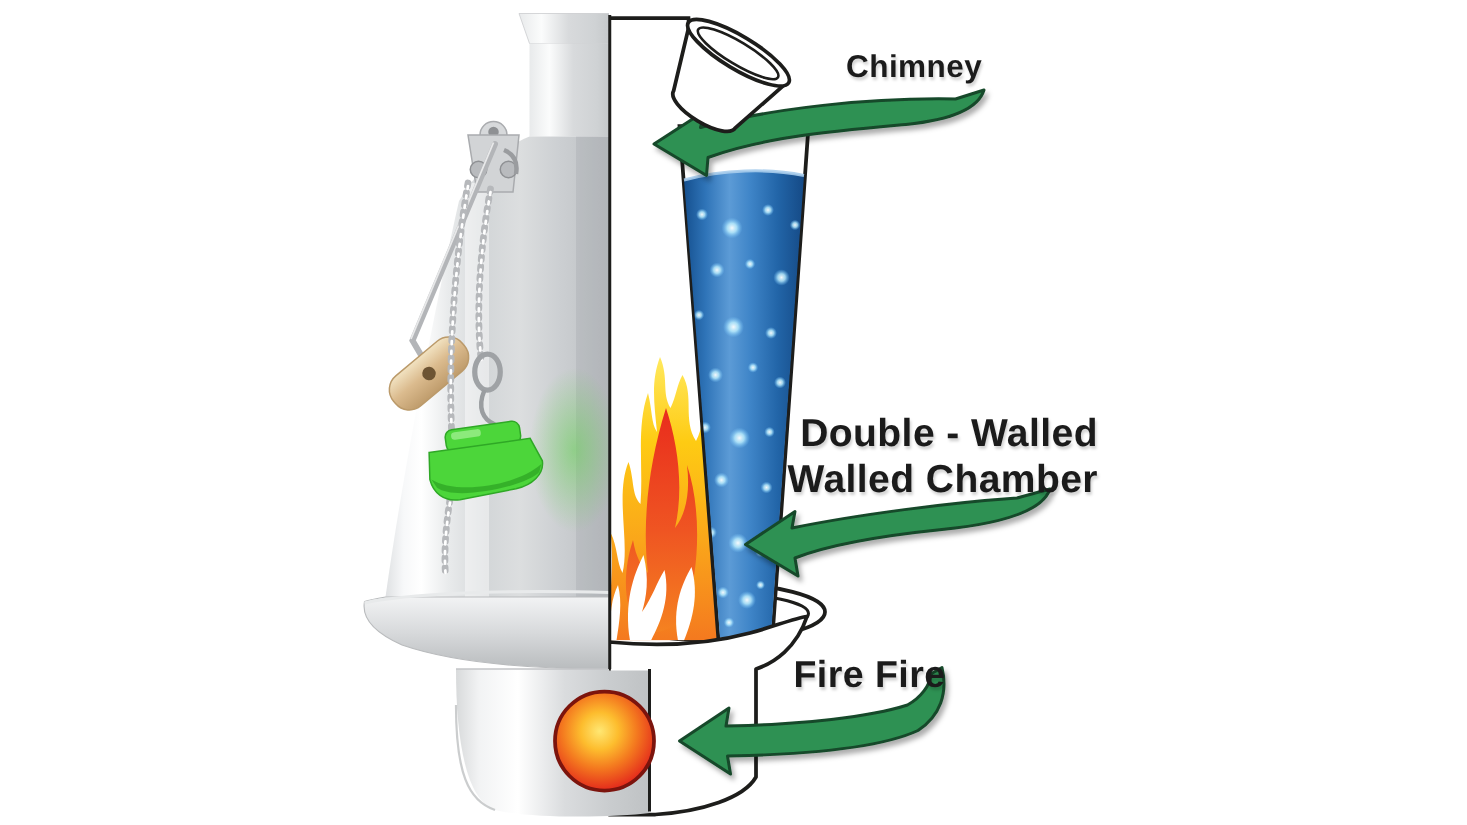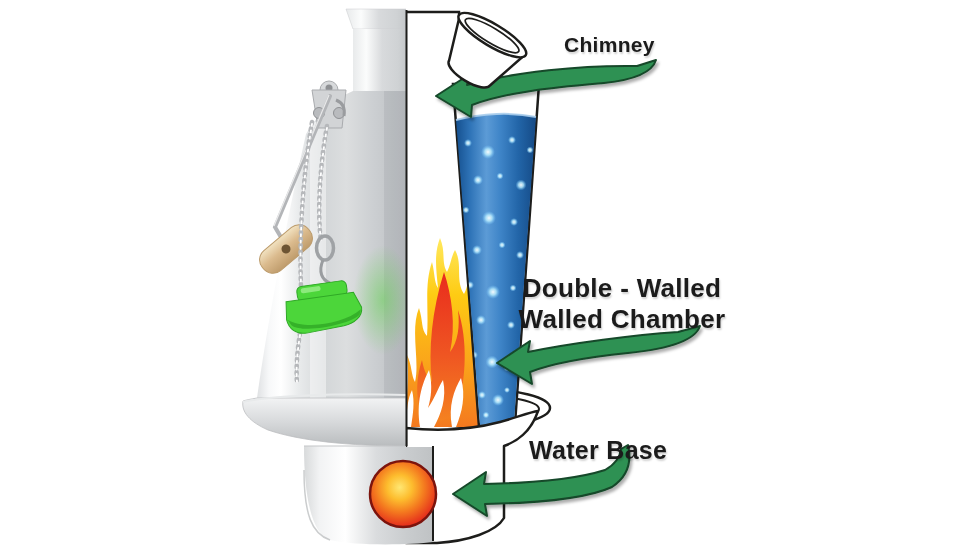--- a/index.html
+++ b/index.html
@@ -2,21 +2,21 @@
 <html><head>
 <meta charset="utf-8">
 <style>
   html,body{margin:0;padding:0;background:#fff;}
   .stage{position:relative;width:978px;height:550px;background:#ffffff;overflow:hidden;
          font-family:"Liberation Sans",sans-serif;}
   .stage svg{position:absolute;left:0;top:0;}
   .lbl{position:absolute;font-weight:700;color:#1b1b1b;letter-spacing:.3px;
        text-shadow:1px 2px 2px rgba(0,0,0,.18);white-space:nowrap;}
   #chimney-label{left:538px;top:33px;font-size:21px;margin-left:26px;}
-  #water-chamber-label{left:512px;top:273px;width:220px;text-align:center;
+  #water-chamber-label{left:512px;top:273px;width:220px;text-align:right;
        font-size:26px;line-height:31px;white-space:normal;}
   #fire-base-label{left:529px;top:436px;font-size:25px;}
 </style>
 </head>
 <body>
 
 <div class="stage">
 <svg width="978" height="550" viewBox="0 0 978 550">
   <defs>
     <linearGradient id="metalBody" x1="0" y1="0" x2="1" y2="0">
@@ -239,14 +239,14 @@
     <ellipse cx="487" cy="30" rx="39" ry="11" fill="#ffffff" stroke="#1d1d1b" stroke-width="2.5"></ellipse>
     <ellipse cx="487" cy="30.5" rx="31" ry="7.5" fill="none" stroke="#1d1d1b" stroke-width="1.75"></ellipse>
   </g>
 </svg>
 
 <div class="lbl" id="chimney-label">Chimney</div>
 <div class="lbl" id="water-chamber-label">
   <span>Double - Walled</span><br>
   <span>Walled Chamber</span>
 </div>
-<div class="lbl" id="fire-base-label">Water Base</div>
+<div class="lbl" id="fire-base-label">Fire Fire</div>
 </div>
 
 </body></html>

